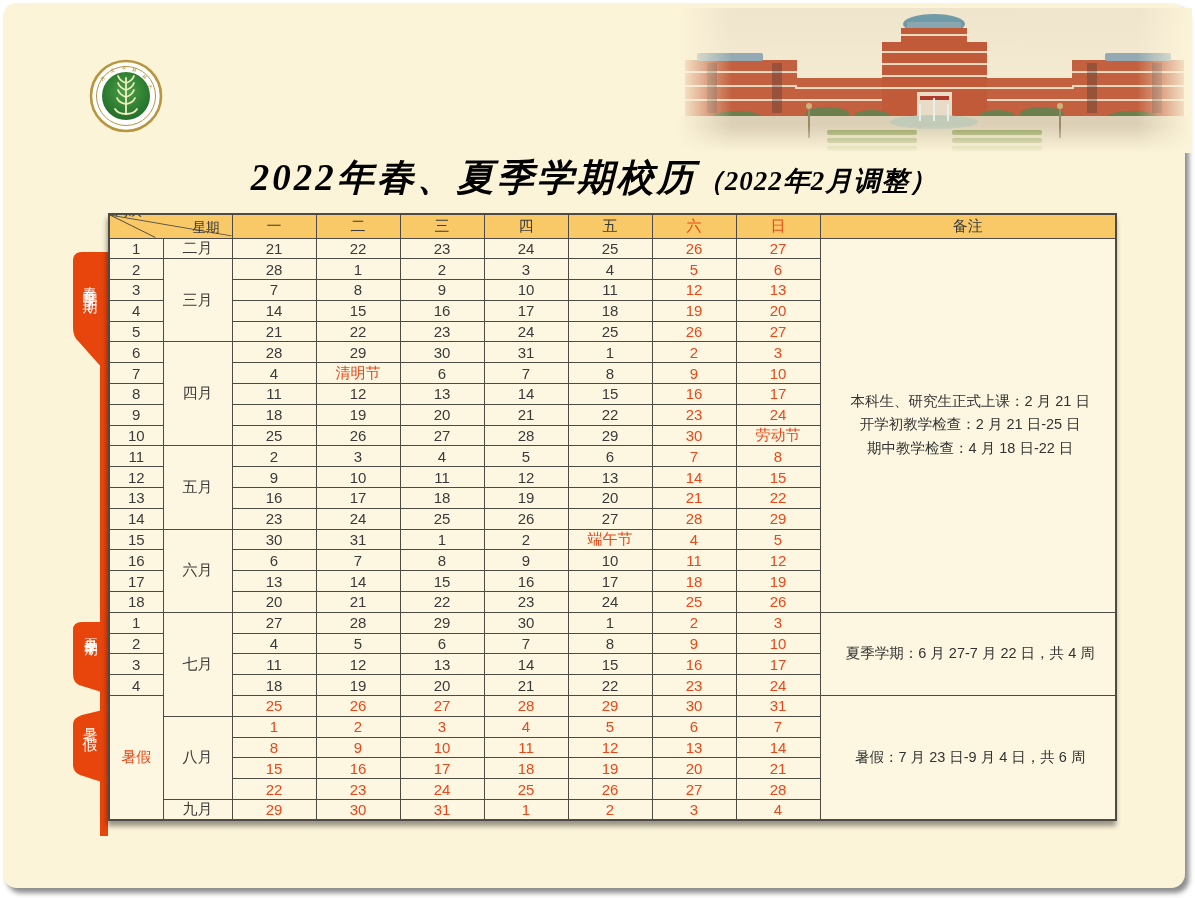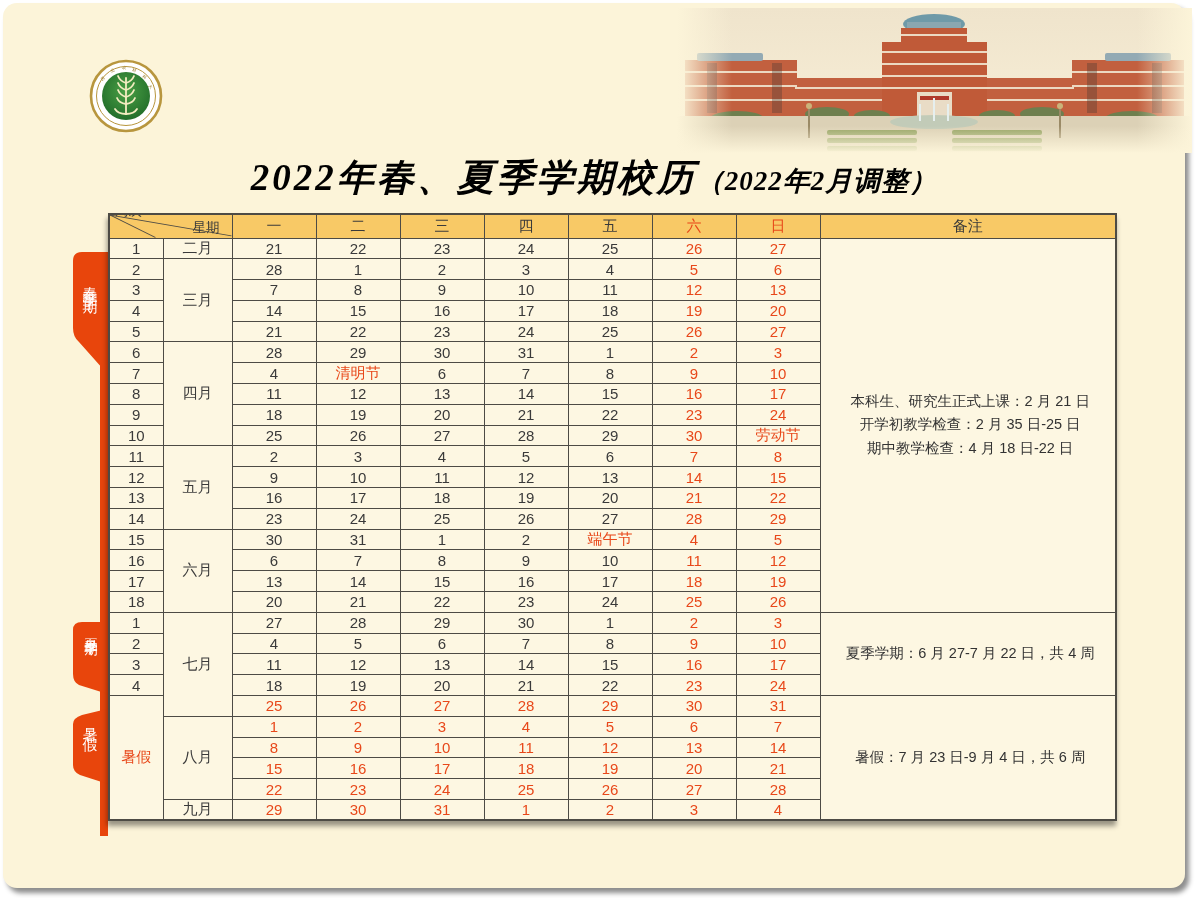--- a/index.html
+++ b/index.html
@@ -279,21 +279,21 @@
           <td rowspan="1">二月</td>
           <td>21</td>
           <td>22</td>
           <td>23</td>
           <td>24</td>
           <td>25</td>
           <td class="red">26</td>
           <td class="red">27</td>
           <td rowspan="18" class="notecell">
             <div class="noteline">本科生、研究生正式上课：2 月 21 日</div>
-            <div class="noteline">开学初教学检查：2 月 35 日-25 日</div>
+            <div class="noteline">开学初教学检查：2 月 21 日-25 日</div>
             <div class="noteline">期中教学检查：4 月 18 日-22 日</div>
           </td>
         </tr>
         <tr>
           <td>2</td>
           <td rowspan="4">三月</td>
           <td>28</td>
           <td>1</td>
           <td>2</td>
           <td>3</td>

